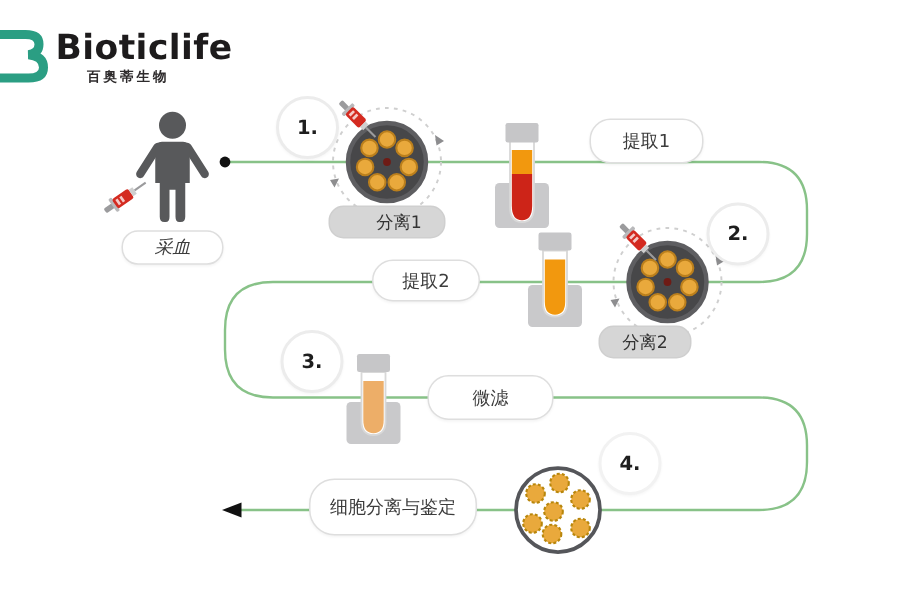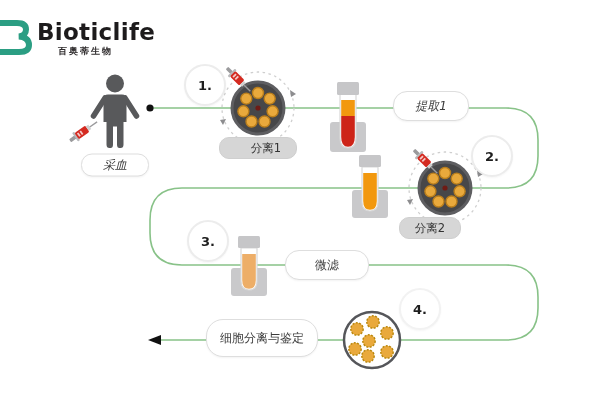--- a/index.html
+++ b/index.html
@@ -125,18 +125,19 @@
   <div class="brand">Bioticlife</div>
   <div class="brand-cn">百奥蒂生物</div>
 
   <div class="stepnum" style="left:205px;top:85px;">1.</div>
   <div class="stepnum" style="left:492px;top:156px;">2.</div>
   <div class="stepnum" style="left:208px;top:241px;">3.</div>
   <div class="stepnum" style="left:420px;top:309px;border-color:#f2f2f2;">4.</div>
 
   <div class="pill" style="left:115px;top:165px;width:66px;height:21px;border-radius:11px;font-style:italic;">采血</div>
   <div class="pill gray" style="left:258px;top:148px;width:60px;height:20px;padding-left:16px;">分离1</div>
-  <div class="pill" style="left:431px;top:106px;width:74px;height:28px;font-style:italic;">提取1</div>
+  <div class="pill" style="left:431px;top:94px;width:74px;height:28px;">提取1</div>
   <div class="pill gray" style="left:430px;top:228px;width:60px;height:20px;">分离2</div>
+  <div class="pill" style="left:284px;top:187px;width:70px;height:26px;">提取2</div>
   <div class="pill" style="left:262px;top:338px;width:110px;height:36px;border-radius:17px;">细胞分离与鉴定</div>
   <div class="pill" style="left:327px;top:265px;width:82px;height:28px;">微滤</div>
 
 </div>
 
 </body></html>

